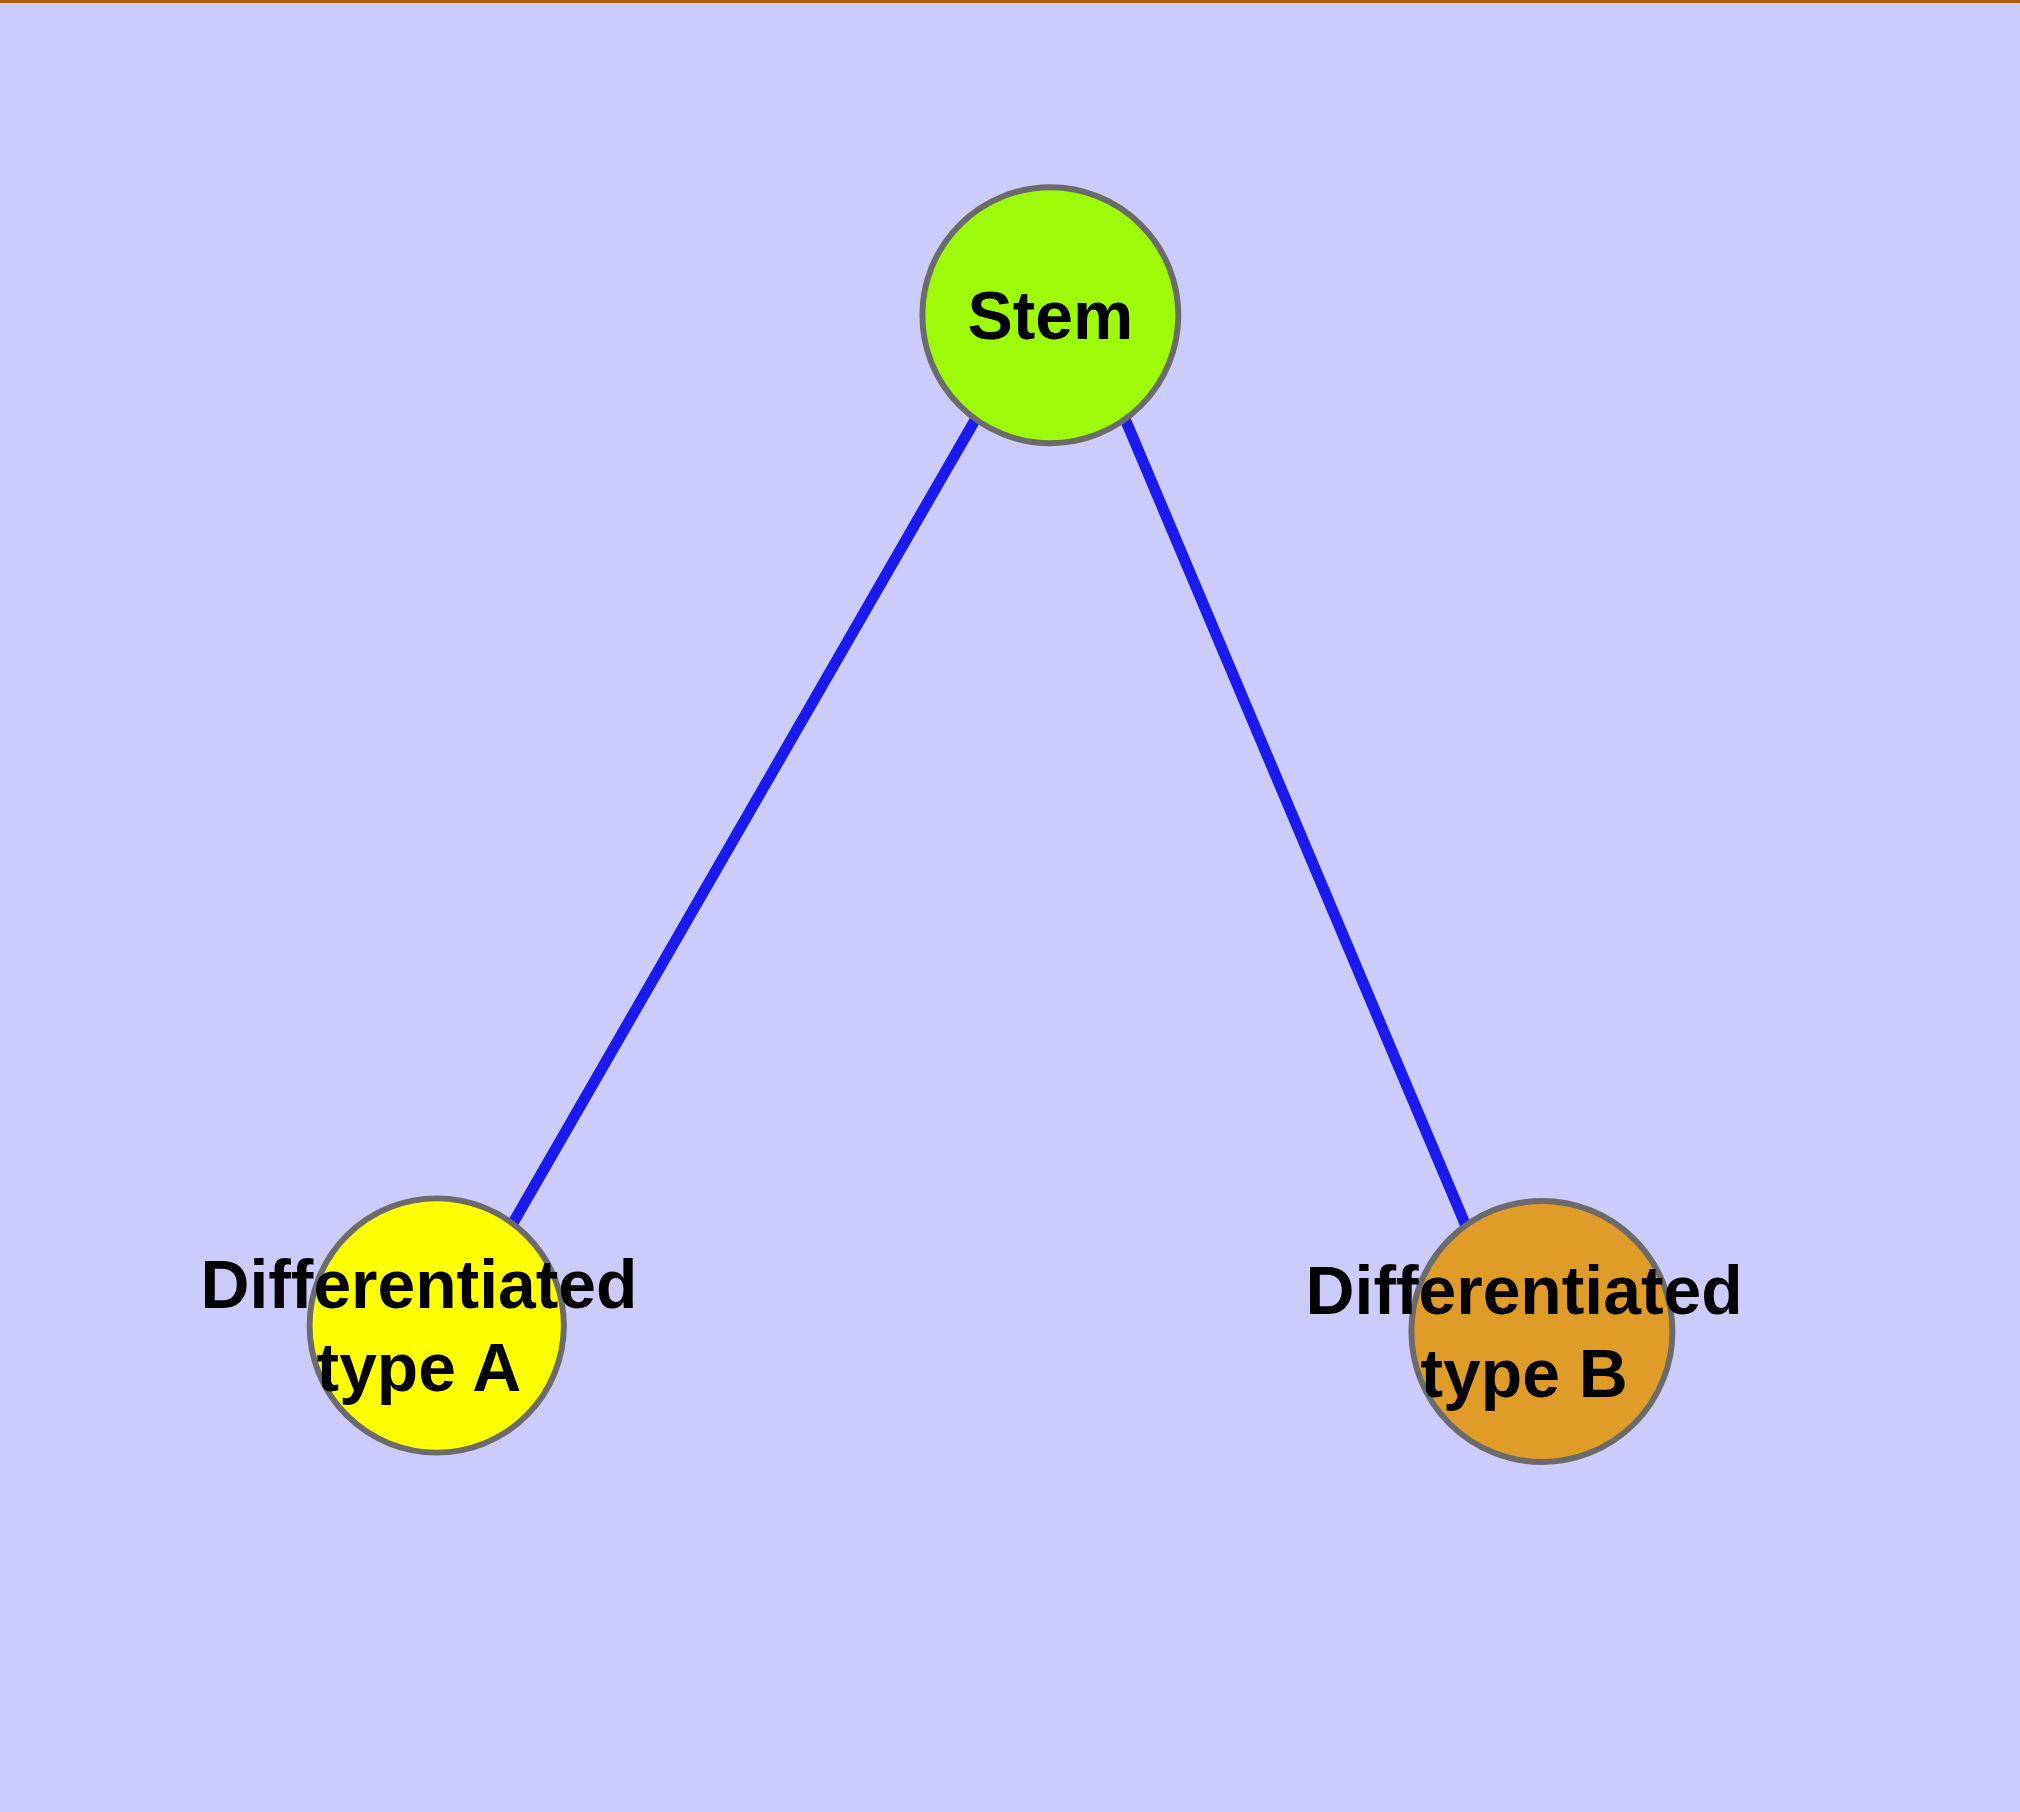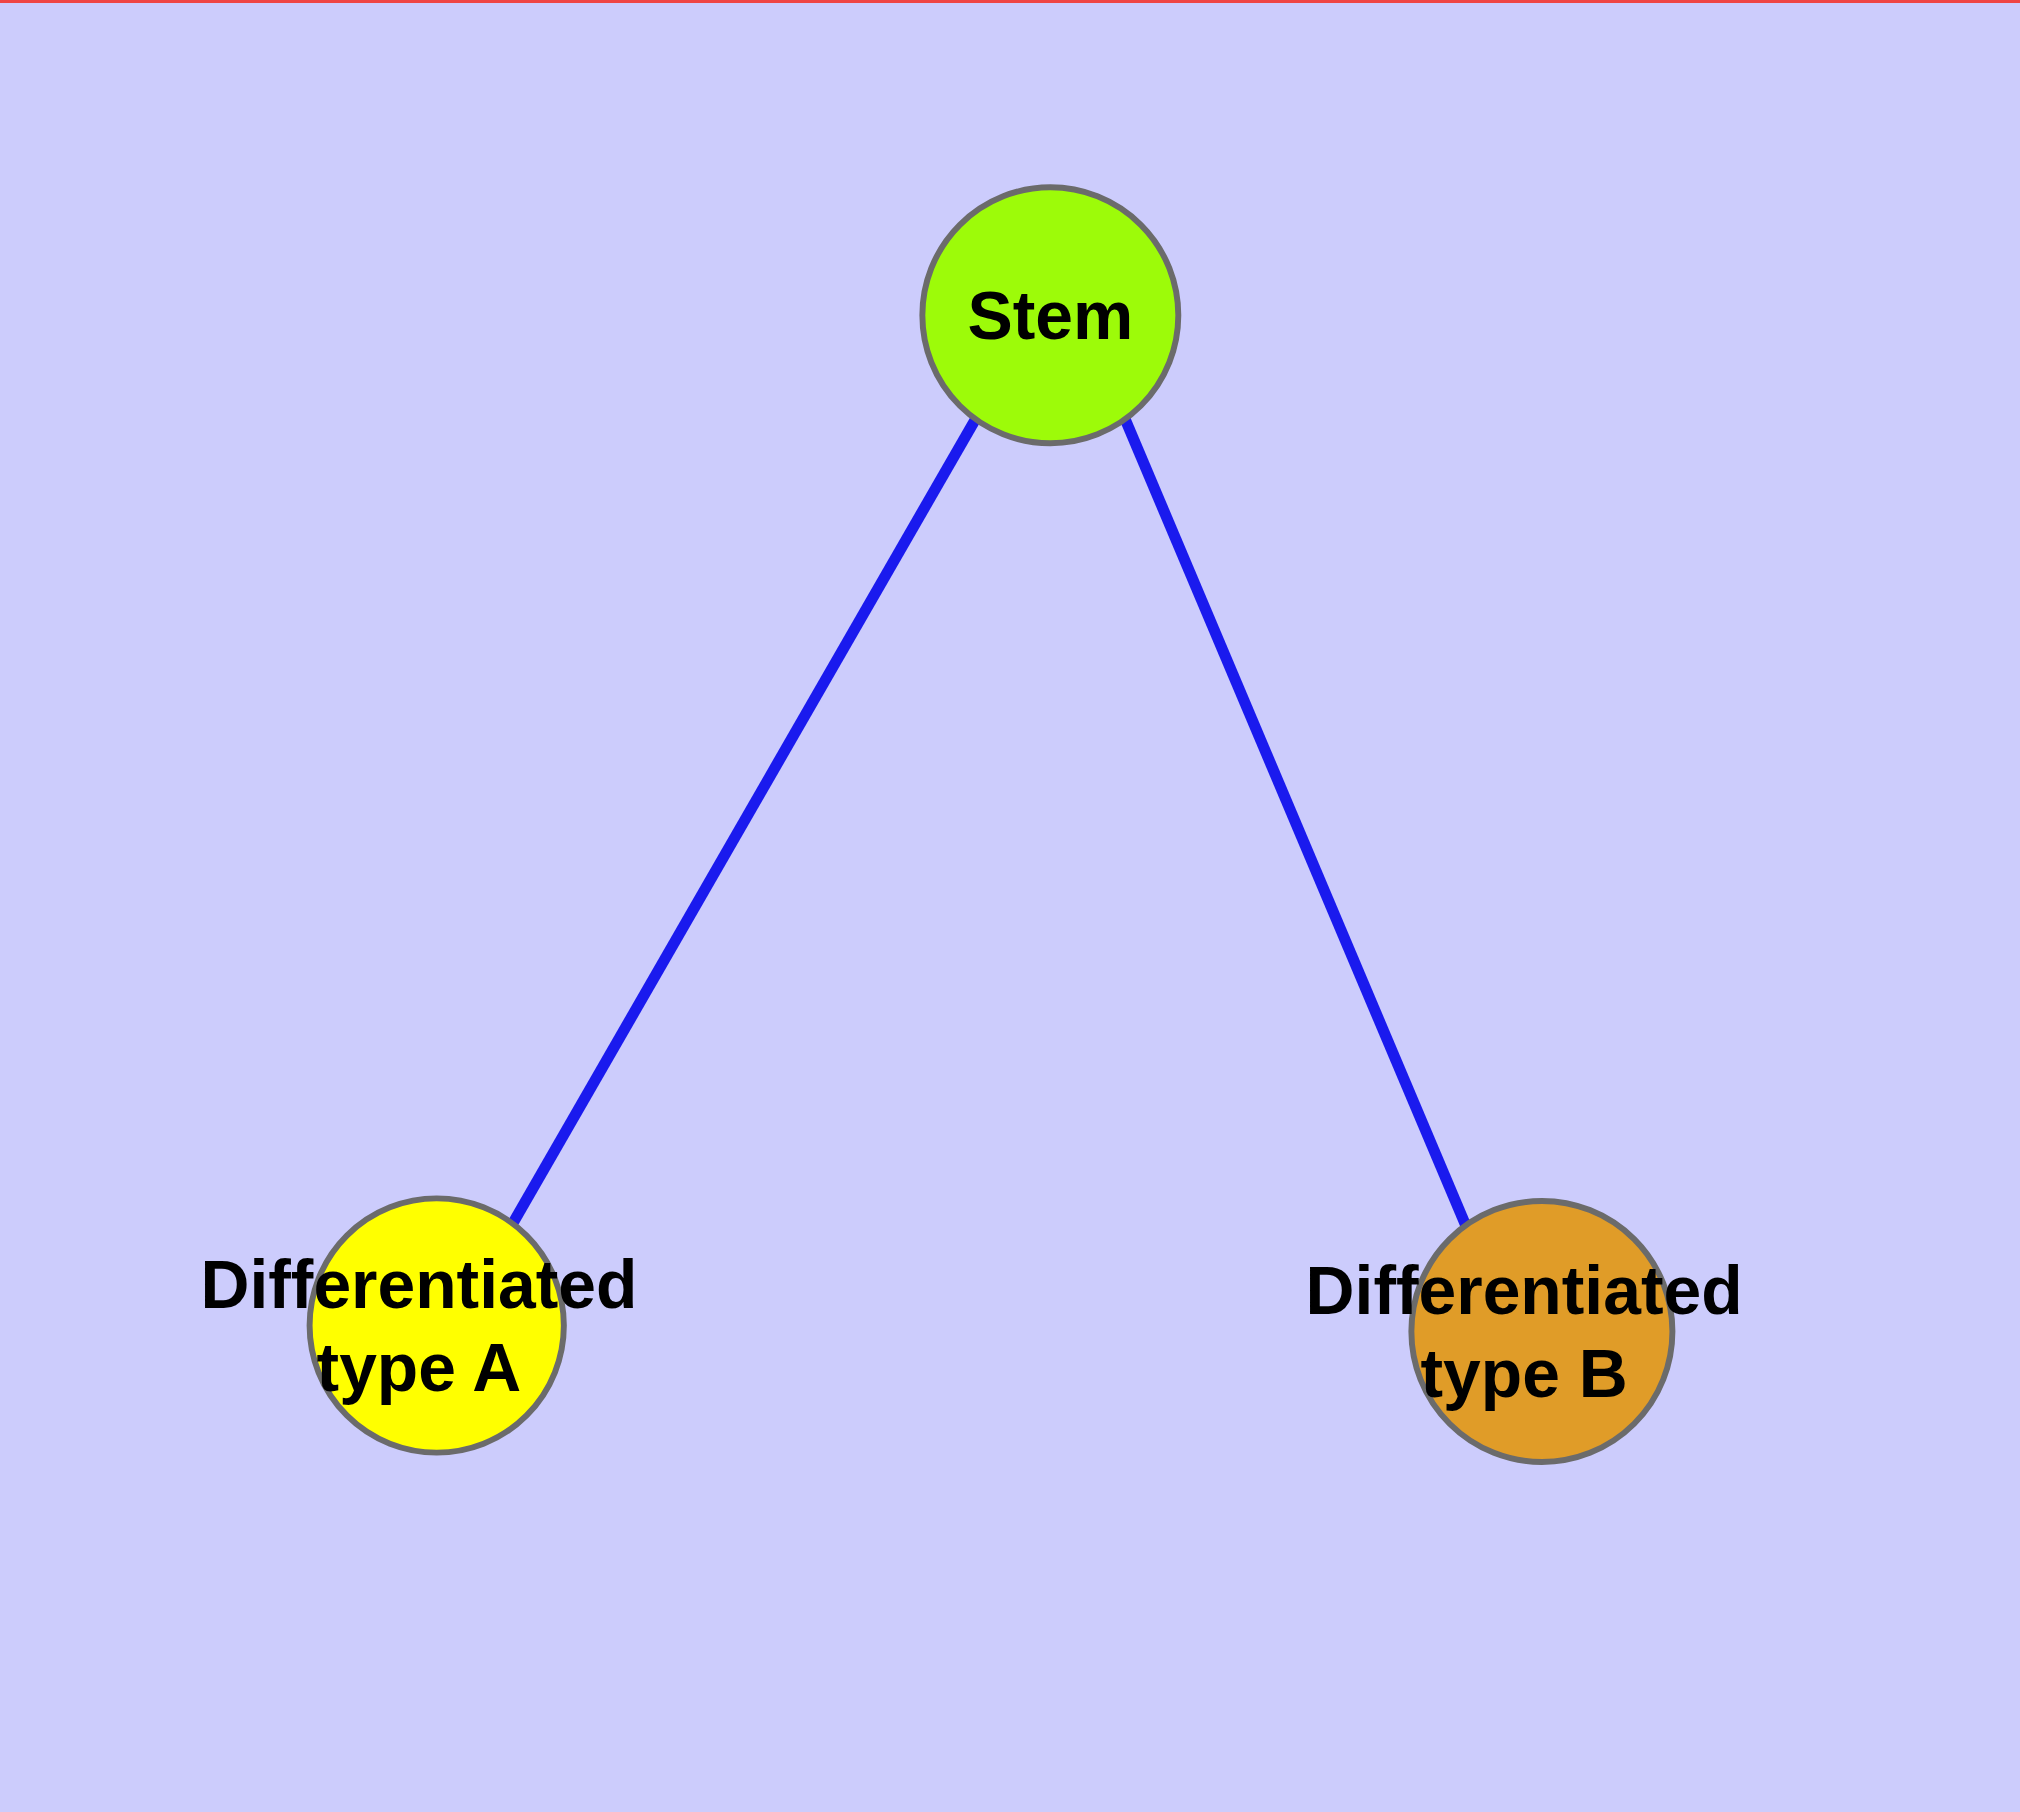--- a/index.html
+++ b/index.html
@@ -5,21 +5,21 @@
   html, body {
     margin: 0;
     padding: 0;
     background: #ffffff;
   }
   #stage {
     position: relative;
     width: 2021px;
     height: 1812px;
     overflow: hidden;
-    background: #ef4444;
+    background: #a16207;
     font-family: "Liberation Sans", sans-serif;
   }
   #canvas-bg {
     position: absolute;
     left: 0;
     top: 3.4px;
     width: 2021px;
     height: 1809px;
     background: #ccccfc;
   }

